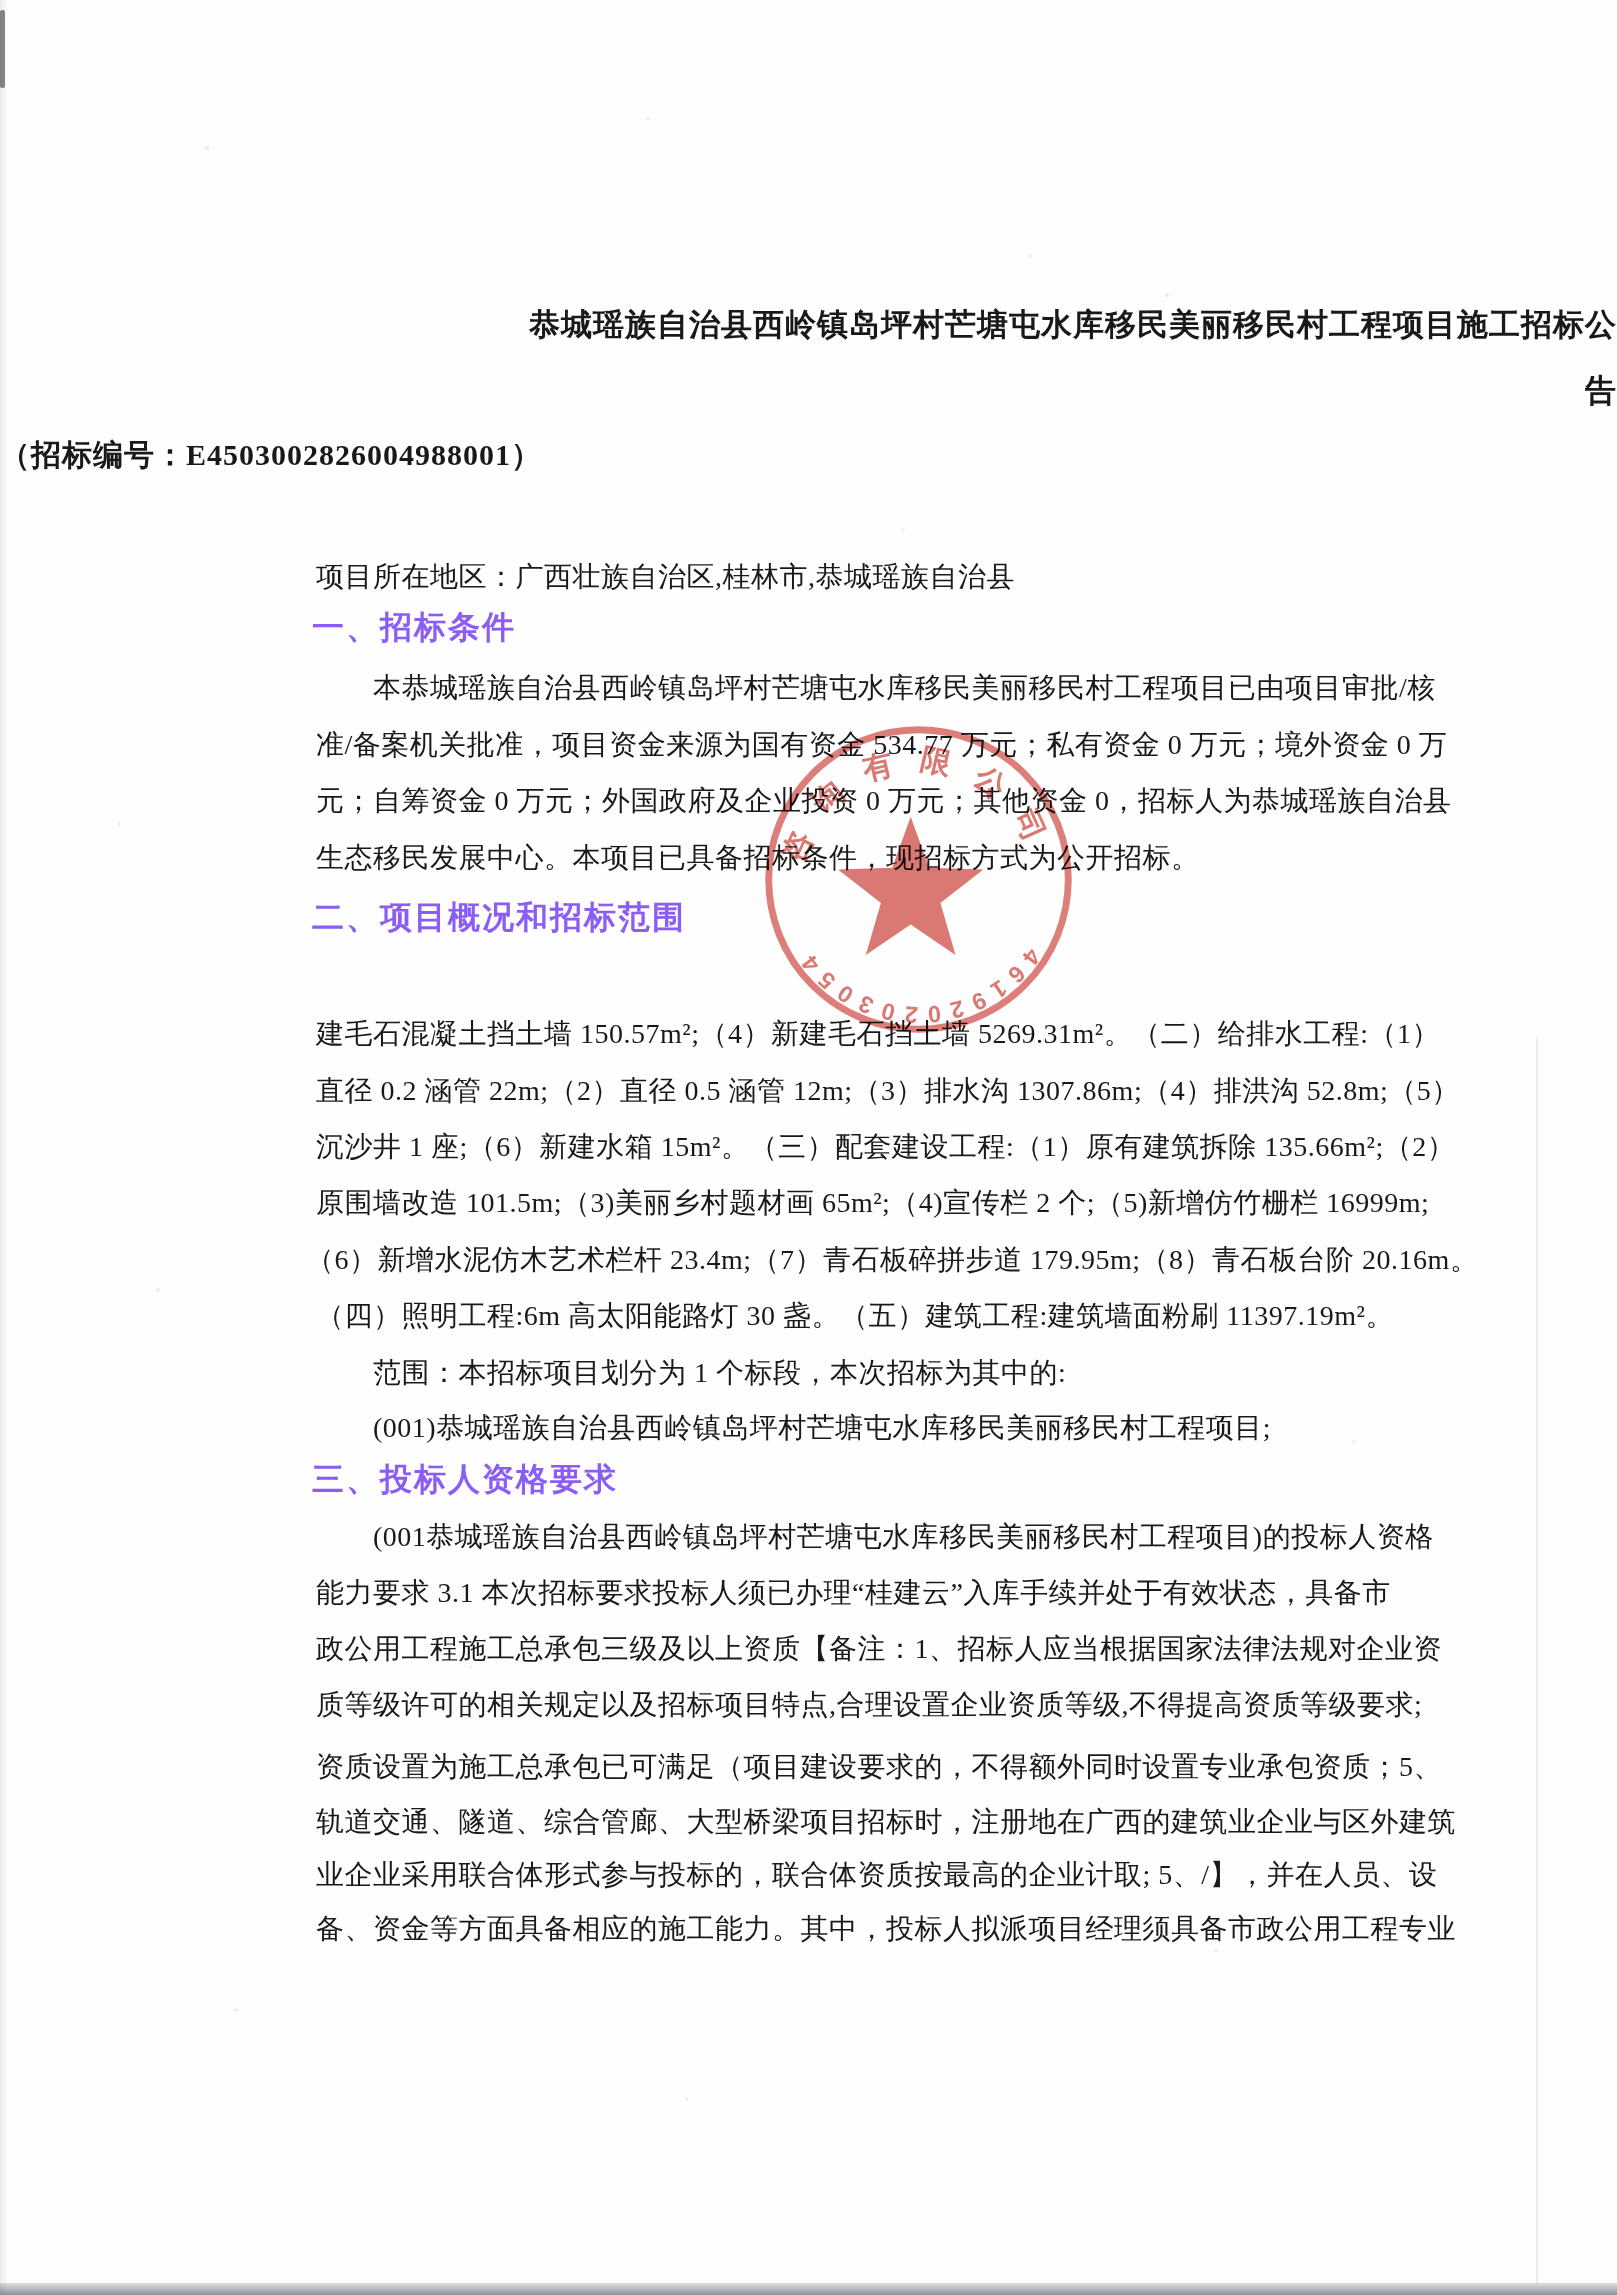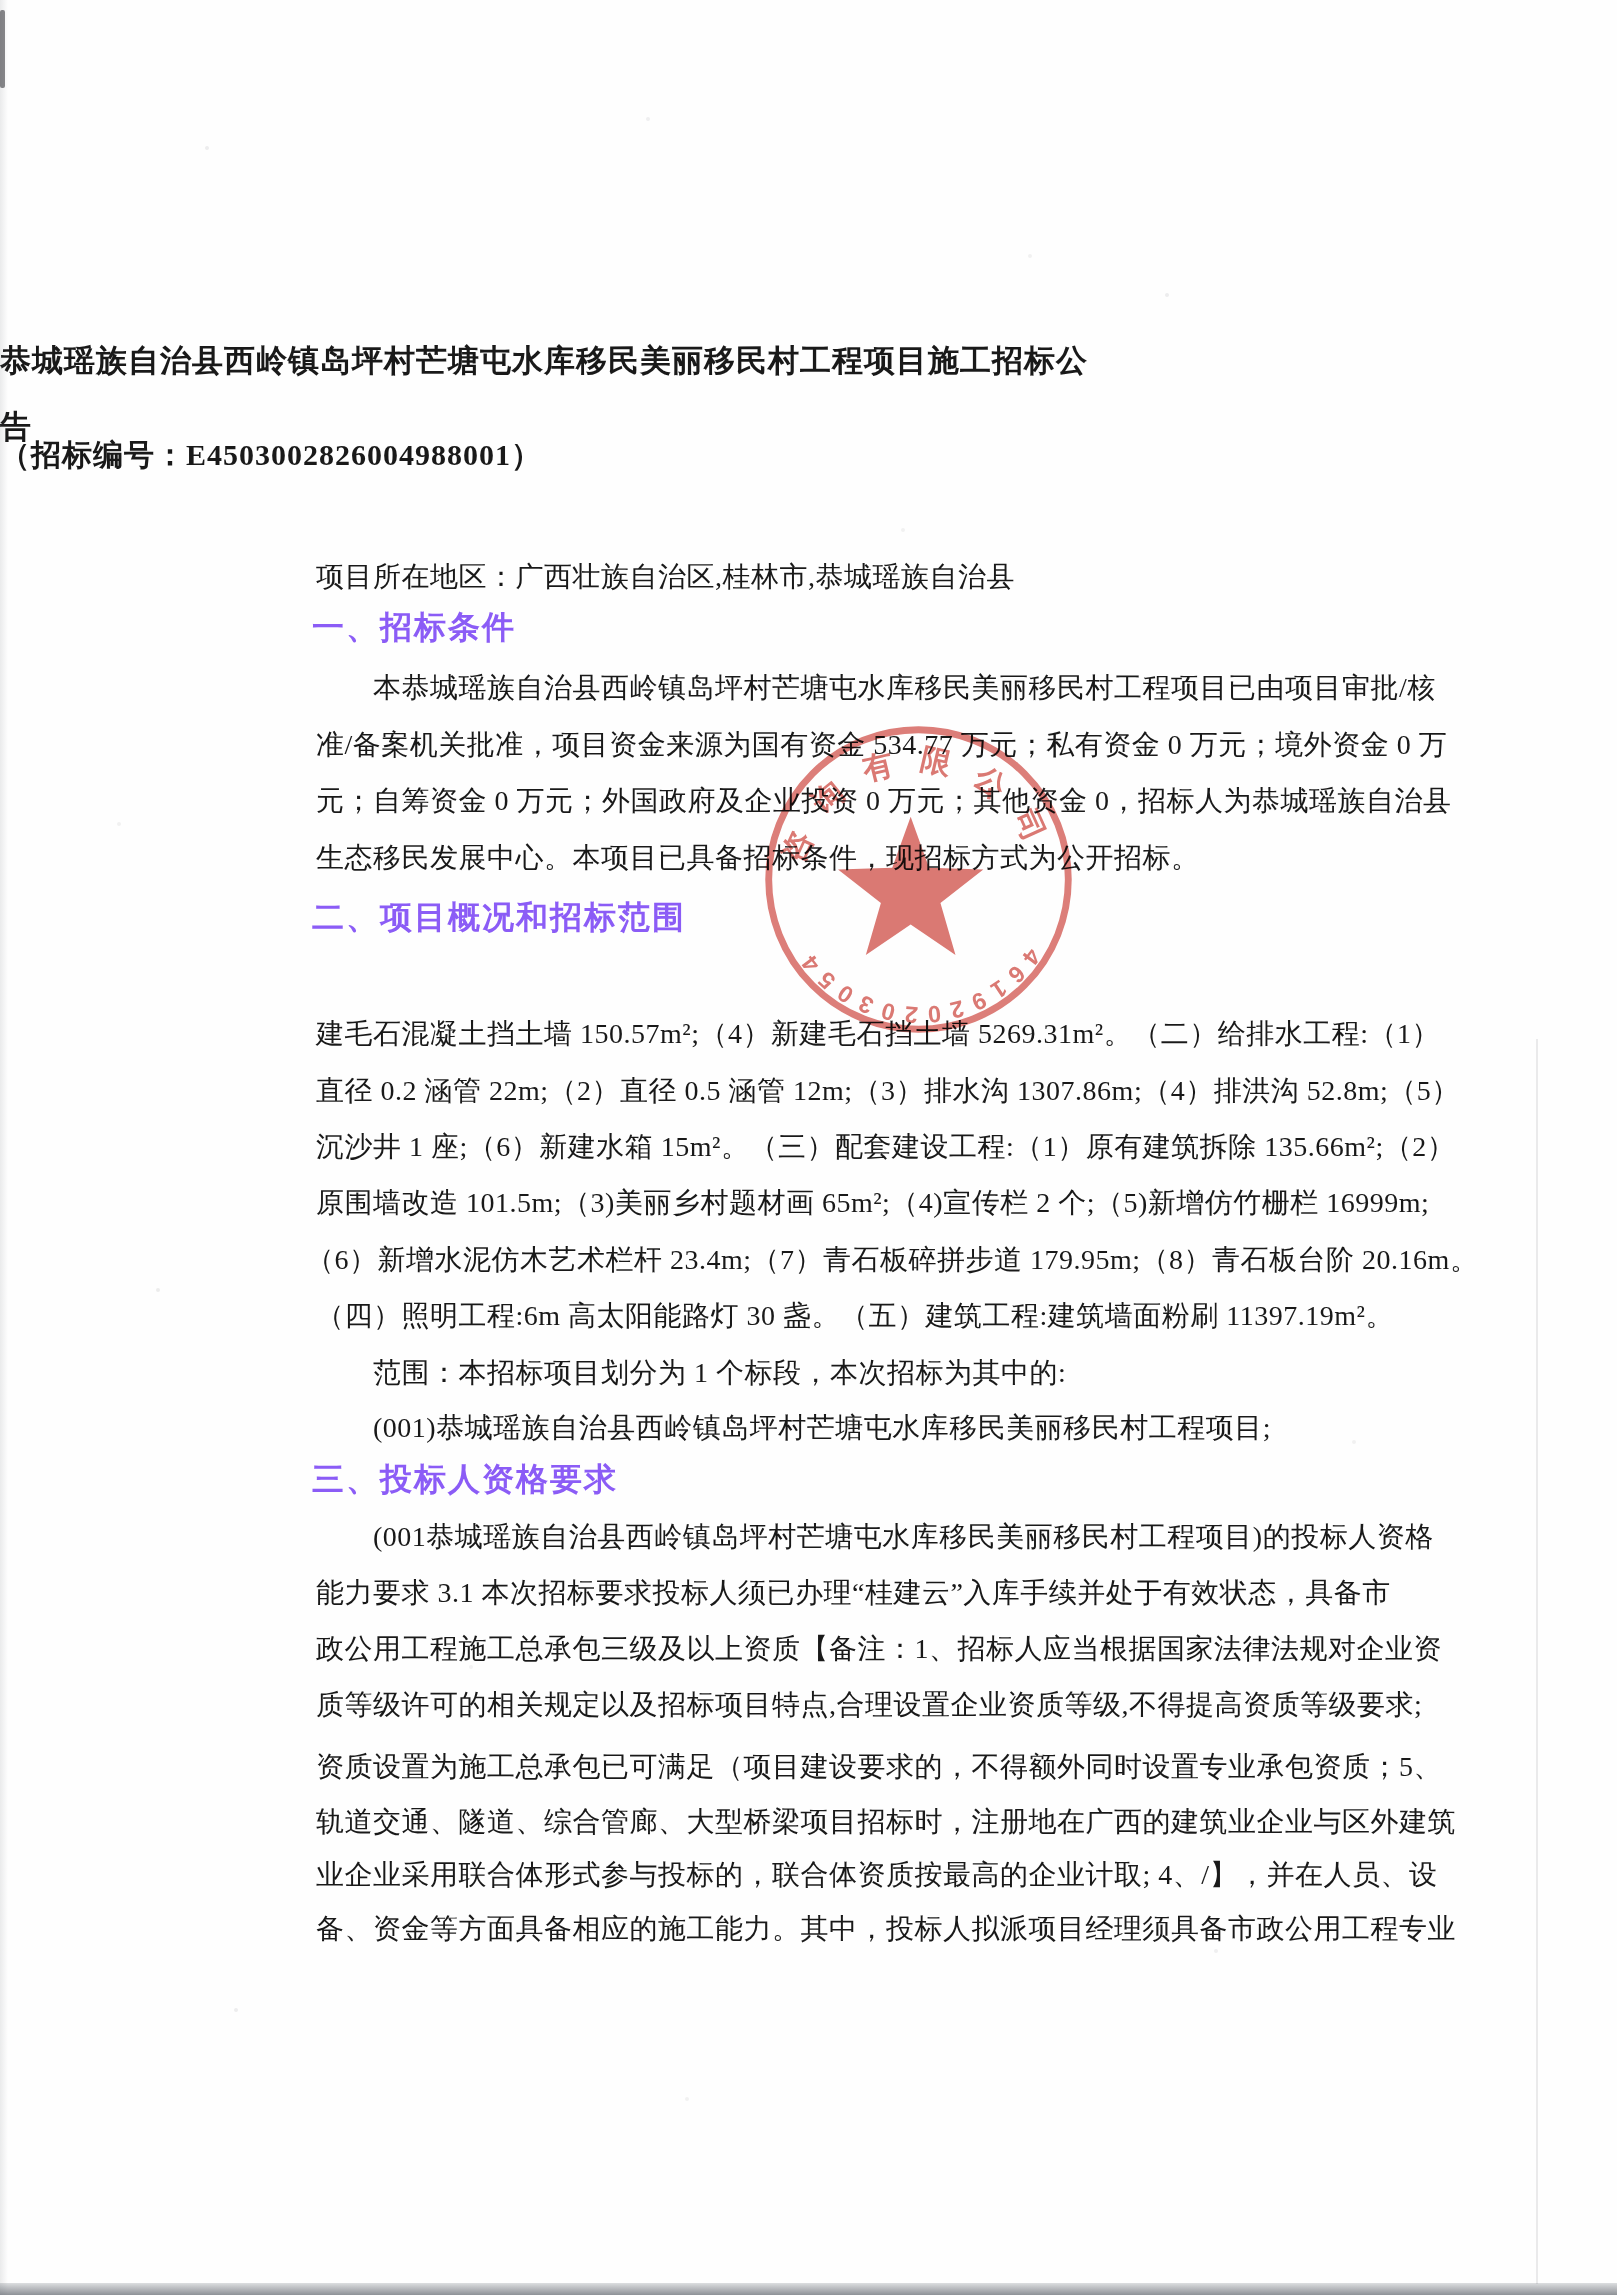--- a/index.html
+++ b/index.html
@@ -6,25 +6,24 @@
   .page{
     position:relative;
     width:1617px;height:2296px;
     background:#fefefe;
     overflow:hidden;
     font-family:"Liberation Serif","DejaVu Serif",serif;
     color:#191919;
   }
   .title-line{
     position:absolute;left:0;width:100%;
-    text-align:left;
+    text-align:right;
     font-size:31px;font-weight:bold;
     letter-spacing:1px;
     white-space:nowrap;
-    margin-top:36px;
   }
   .subtitle{
     position:absolute;left:0;width:100%;
     font-size:30px;font-weight:bold;
     letter-spacing:1px;white-space:nowrap;
   }
   .bodyline{
     position:absolute;left:316px;
     font-size:28px;
     letter-spacing:0.5px;
@@ -110,21 +109,21 @@
   <div class="bodyline ind" style="top:1353px">范围：本招标项目划分为 1 个标段，本次招标为其中的:</div>
   <div class="bodyline ind" style="top:1408px">(001)恭城瑶族自治县西岭镇岛坪村芒塘屯水库移民美丽移民村工程项目;</div>
 
   <div class="heading" style="top:1458px">三、投标人资格要求</div>
   <div class="bodyline ind" style="top:1517px">(001恭城瑶族自治县西岭镇岛坪村芒塘屯水库移民美丽移民村工程项目)的投标人资格</div>
   <div class="bodyline" style="top:1573px">能力要求 3.1 本次招标要求投标人须已办理“桂建云”入库手续并处于有效状态，具备市</div>
   <div class="bodyline" style="top:1629px">政公用工程施工总承包三级及以上资质【备注：1、招标人应当根据国家法律法规对企业资</div>
   <div class="bodyline" style="top:1685px">质等级许可的相关规定以及招标项目特点,合理设置企业资质等级,不得提高资质等级要求;</div>
   <div class="bodyline" style="top:1747px">资质设置为施工总承包已可满足（项目建设要求的，不得额外同时设置专业承包资质；5、</div>
   <div class="bodyline" style="top:1802px">轨道交通、隧道、综合管廊、大型桥梁项目招标时，注册地在广西的建筑业企业与区外建筑</div>
-  <div class="bodyline" style="top:1855px">业企业采用联合体形式参与投标的，联合体资质按最高的企业计取; 4、/】，并在人员、设</div>
+  <div class="bodyline" style="top:1855px">业企业采用联合体形式参与投标的，联合体资质按最高的企业计取; 5、/】，并在人员、设</div>
   <div class="bodyline" style="top:1909px">备、资金等方面具备相应的施工能力。其中，投标人拟派项目经理须具备市政公用工程专业</div>
 
   <svg class="stamp" viewBox="0 0 334 334">
     <defs>
       <path id="arcTop" d="M 49 198 A 120 120 0 1 1 285 198" fill="none"></path>
       <path id="arcBottom" d="M 281.3 233 A 134 134 0 0 1 52.7 233" fill="none"></path>
     </defs>
 
     <circle cx="167" cy="167" r="153" fill="none" stroke="#cf4a43" stroke-width="7" opacity="0.82"></circle>
 

